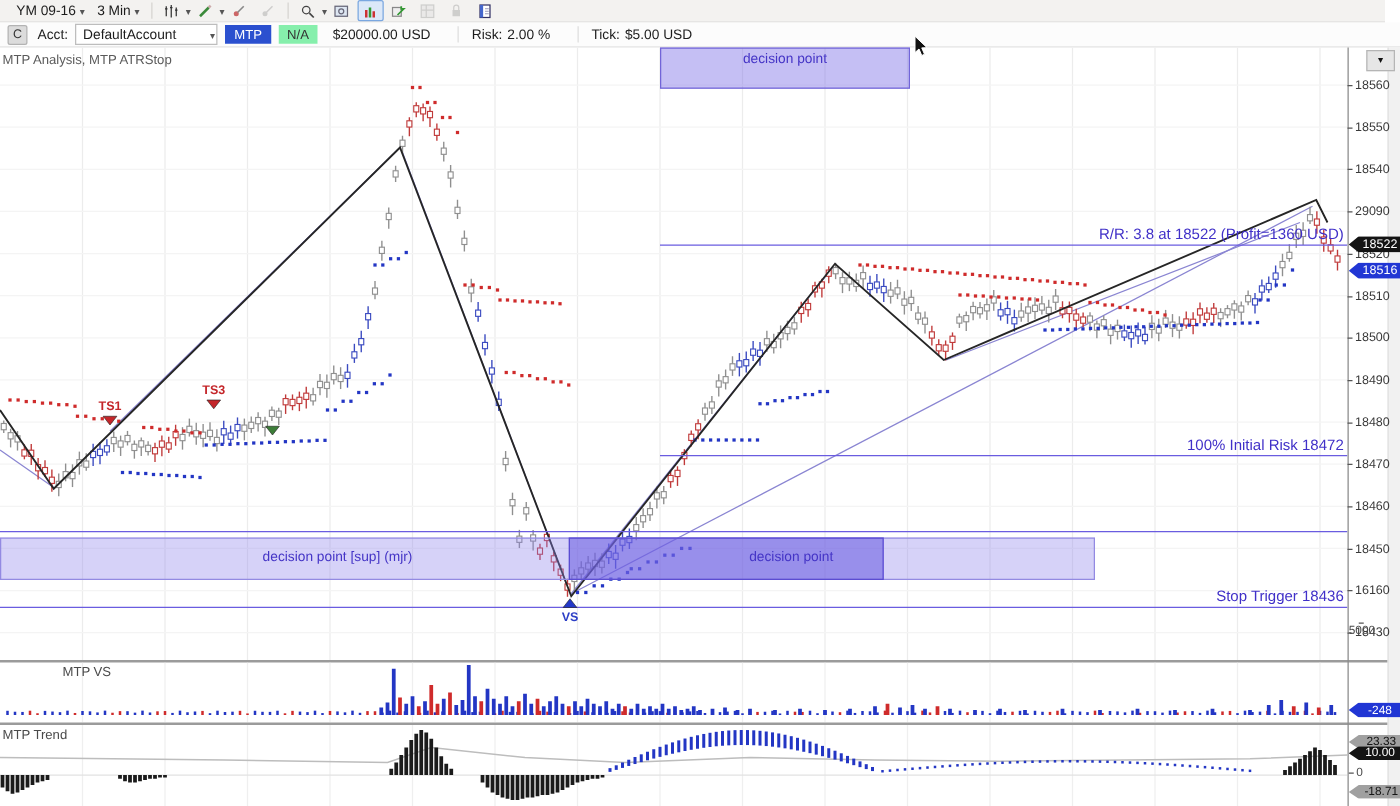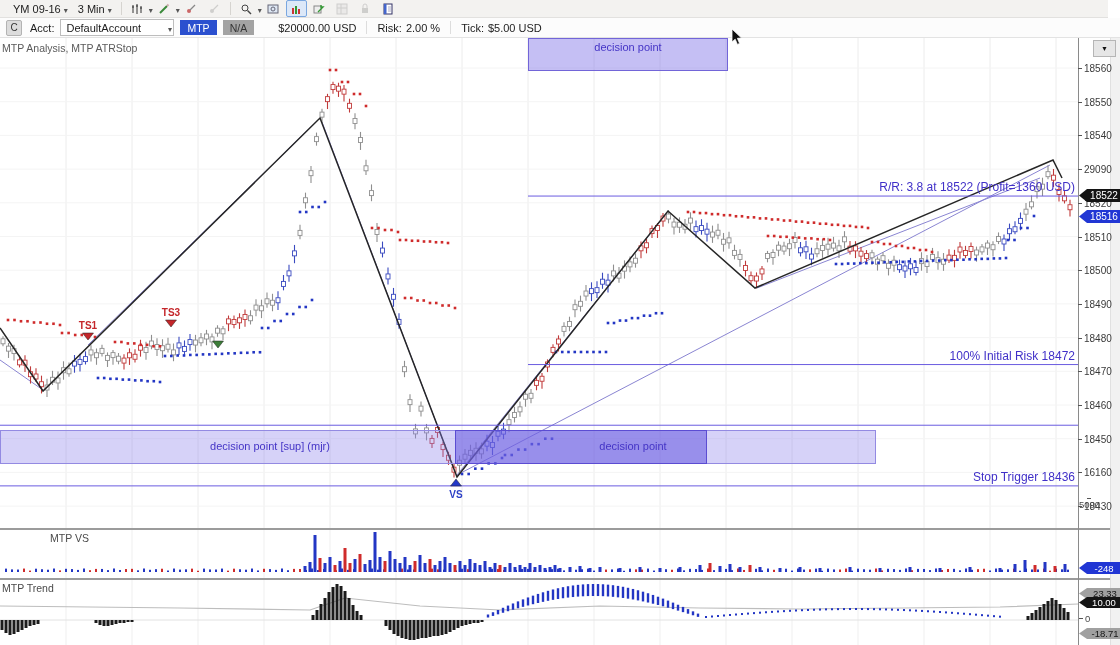--- a/index.html
+++ b/index.html
@@ -20,22 +20,22 @@
 
   
   #account-bar{position:absolute;left:0;top:18px;width:1120px;height:20px;background:#fcfcfc;
     border-bottom:1px solid #e3e3e3;display:flex;align-items:center;font-size:11px;color:#1c1c1c;box-sizing:border-box;padding-left:6px;}
   #conn-btn{width:14px;height:14px;background:#dcdcdc;border:1px solid #b3b3b3;border-radius:2px;
     font-size:10px;display:flex;align-items:center;justify-content:center;margin-right:8px;color:#333;}
   #acct-select{display:flex;align-items:center;justify-content:space-between;width:104px;height:15px;
     background:#fff;border:1px solid #bdbdbd;padding:0 3px 0 5px;margin:0 6px;gap:27px;}
   .pill{height:15px;display:flex;align-items:center;justify-content:center;padding:0 7px;font-size:10.5px;}
   #mtp-btn{background:#2b50cf;color:#fff;margin-right:6px;}
-  #na-btn{background:#a3a3a3;color:#333;margin-right:24px;}
-  .acct-text{margin-right:10px;white-space:nowrap;}
+  #na-btn{background:#86efac;color:#333;margin-right:12px;}
+  .acct-text{margin-right:22px;white-space:nowrap;}
   .v-sep{width:1px;height:13px;background:#dddddd;margin-right:10px;}
 
   
   svg{position:absolute;display:block;}
   #chart-svg{left:0;top:38px;}
   #vs-svg{left:0;top:530px;}
   #trend-svg{left:0;top:580px;}
   .zone{position:absolute;box-sizing:border-box;pointer-events:none;}
   #zone-top{background:rgba(126,114,231,0.45);border:1px solid #7265d8;}
   #zone-mid_light{background:rgba(140,130,236,0.36);border:1px solid #938ae2;}

